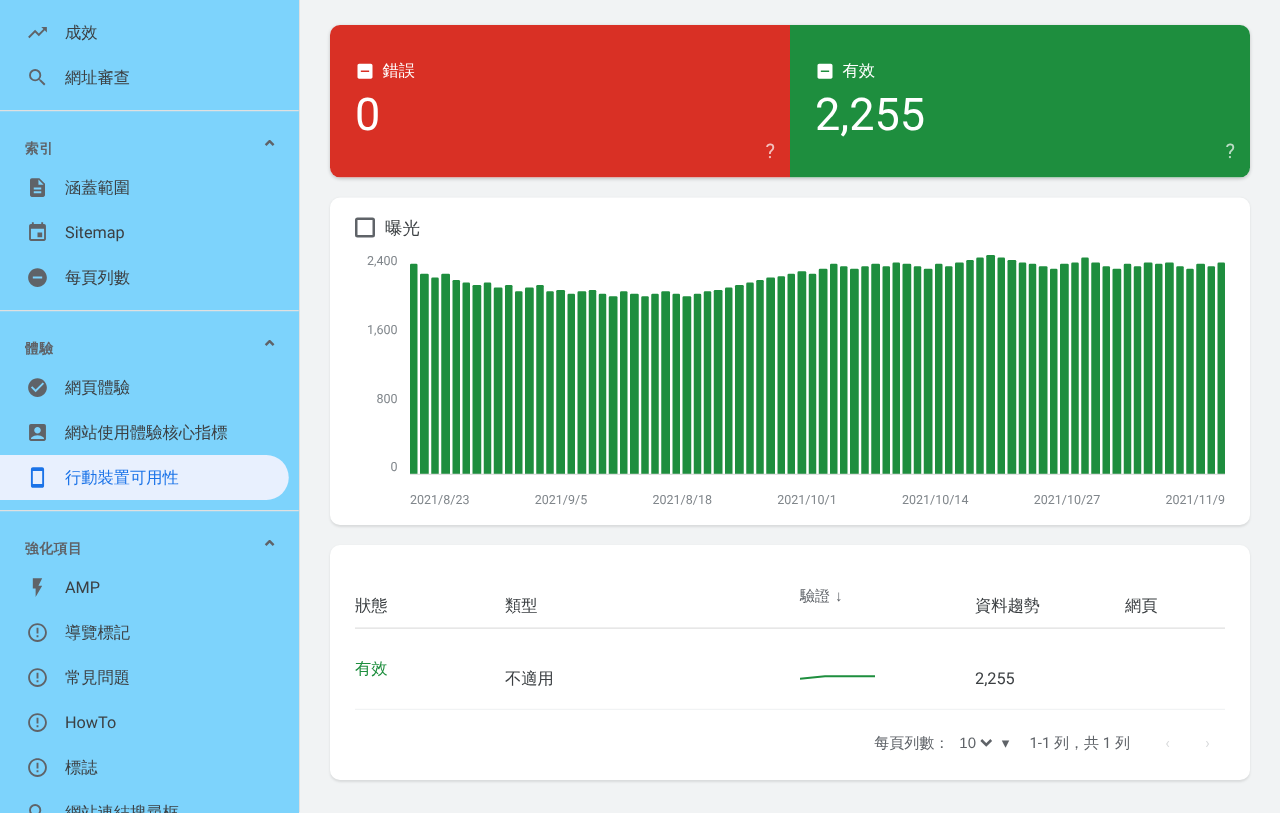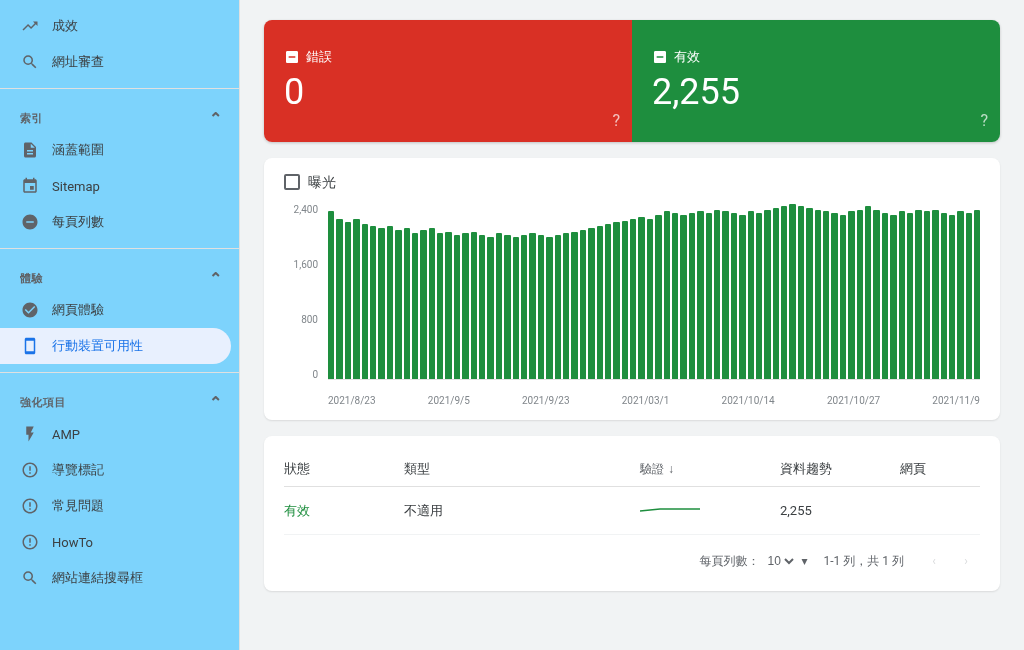--- a/index.html
+++ b/index.html
@@ -235,21 +235,21 @@
       cursor: pointer;
     }
     .table-row {
       display: grid;
       grid-template-columns: 120px 1fr 140px 120px 80px;
       padding: 12px 0;
       border-bottom: 1px solid #f1f3f4;
       align-items: center;
     }
     .status-valid { color: #1e8e3e; font-size: 13px; }
-    .table-cell { font-size: 13px; color: #3c4043; }
+    .table-cell { font-size: 13px; color: #3c4043; margin-top: 16px; }
     .trend-line {
       width: 60px;
       height: 20px;
     }
     .pagination {
       display: flex;
       align-items: center;
       justify-content: flex-end;
       gap: 16px;
       margin-top: 12px;
@@ -351,20 +351,28 @@
     <span class="chevron-icon">⌃</span>
   </div>
   <div class="sidebar-item">
     <span class="sidebar-icon">
       <svg width="18" height="18" viewBox="0 0 24 24" fill="currentColor">
           <path d="M12 2C6.48 2 2 6.48 2 12s4.48 10 10 10 10-4.48 10-10S17.52 2 12 2zm-2 15l-5-5 1.41-1.41L10 14.17l7.59-7.59L19 8l-9 9z"></path>
         </svg>
     </span>
     <span class="sidebar-label">網頁體驗</span>
   </div>
+  <div class="sidebar-item">
+    <span class="sidebar-icon">
+      <svg width="18" height="18" viewBox="0 0 24 24" fill="currentColor">
+          <path d="M19 3H5c-1.1 0-2 .9-2 2v14c0 1.1.9 2 2 2h14c1.1 0 2-.9 2-2V5c0-1.1-.9-2-2-2zm-7 3c1.93 0 3.5 1.57 3.5 3.5S13.93 13 12 13s-3.5-1.57-3.5-3.5S10.07 6 12 6zm7 13H5v-.23c0-.62.28-1.2.76-1.58C7.47 15.82 9.64 15 12 15s4.53.82 6.24 2.19c.48.38.76.97.76 1.58V19z"></path>
+        </svg>
+    </span>
+    <span class="sidebar-label">網站使用體驗核心指標</span>
+  </div>
   <div class="sidebar-item active">
     <span class="sidebar-icon">
       <svg width="18" height="18" viewBox="0 0 24 24" fill="#1a73e8">
           <path d="M17 1.01L7 1c-1.1 0-2 .9-2 2v18c0 1.1.9 2 2 2h10c1.1 0 2-.9 2-2V3c0-1.1-.9-1.99-2-1.99zM17 19H7V5h10v14z"></path>
         </svg>
     </span>
     <span class="sidebar-label" style="color:#1a73e8">行動裝置可用性</span>
   </div>
 
   <div class="divider"></div>
@@ -397,20 +405,28 @@
     </span>
     <span class="sidebar-label">常見問題</span>
   </div>
   <div class="sidebar-item">
     <span class="sidebar-icon">
       <svg width="18" height="18" viewBox="0 0 24 24" fill="currentColor">
           <path d="M12 2C6.48 2 2 6.48 2 12s4.48 10 10 10 10-4.48 10-10S17.52 2 12 2zm0 18c-4.41 0-8-3.59-8-8s3.59-8 8-8 8 3.59 8 8-3.59 8-8 8zm-1-13h2v6h-2zm0 8h2v2h-2z"></path>
         </svg>
     </span>
     <span class="sidebar-label">HowTo</span>
+  </div>
+  <div class="sidebar-item">
+    <span class="sidebar-icon">
+      <svg width="18" height="18" viewBox="0 0 24 24" fill="currentColor">
+          <path d="M12 2C6.48 2 2 6.48 2 12s4.48 10 10 10 10-4.48 10-10S17.52 2 12 2zm0 18c-4.41 0-8-3.59-8-8s3.59-8 8-8 8 3.59 8 8-3.59 8-8 8zm-1-13h2v6h-2zm0 8h2v2h-2z"></path>
+        </svg>
+    </span>
+    <span class="sidebar-label">標誌</span>
   </div>
   <div class="sidebar-item">
     <span class="sidebar-icon">
       <svg width="18" height="18" viewBox="0 0 24 24" fill="currentColor">
           <path d="M15.5 14h-.79l-.28-.27A6.471 6.471 0 0 0 16 9.5 6.5 6.5 0 1 0 9.5 16c1.61 0 3.09-.59 4.23-1.57l.27.28v.79l5 4.99L20.49 19l-4.99-5zm-6 0C7.01 14 5 11.99 5 9.5S7.01 5 9.5 5 14 7.01 14 9.5 11.99 14 9.5 14z"></path>
         </svg>
     </span>
     <span class="sidebar-label">網站連結搜尋框</span>
   </div>
 </nav>
@@ -529,22 +545,22 @@
           <div class="chart-bar" style="height: 94.7917%;"></div>
           <div class="chart-bar" style="height: 93.75%;"></div>
           <div class="chart-bar" style="height: 95.8333%;"></div>
           <div class="chart-bar" style="height: 94.7917%;"></div>
           <div class="chart-bar" style="height: 96.875%;"></div>
         </div>
       <div class="chart-baseline"></div>
       <div class="chart-x-axis" id="chart-x-labels">
           <span class="chart-x-label">2021/8/23</span>
           <span class="chart-x-label">2021/9/5</span>
-          <span class="chart-x-label">2021/9/23</span>
-          <span class="chart-x-label">2021/03/1</span>
+          <span class="chart-x-label">2021/8/18</span>
+          <span class="chart-x-label">2021/10/1</span>
           <span class="chart-x-label">2021/10/14</span>
           <span class="chart-x-label">2021/10/27</span>
           <span class="chart-x-label">2021/11/9</span>
         </div>
     </div>
   </div>
 
   <div class="detail-section">
     <div class="table-header">
       <span class="table-cell">狀態</span>

